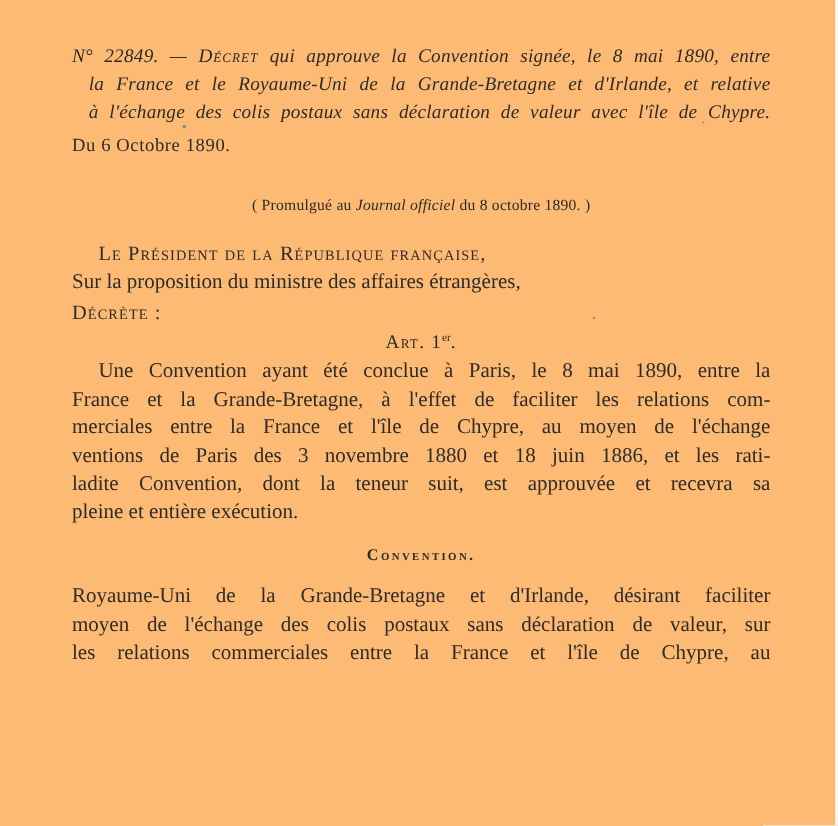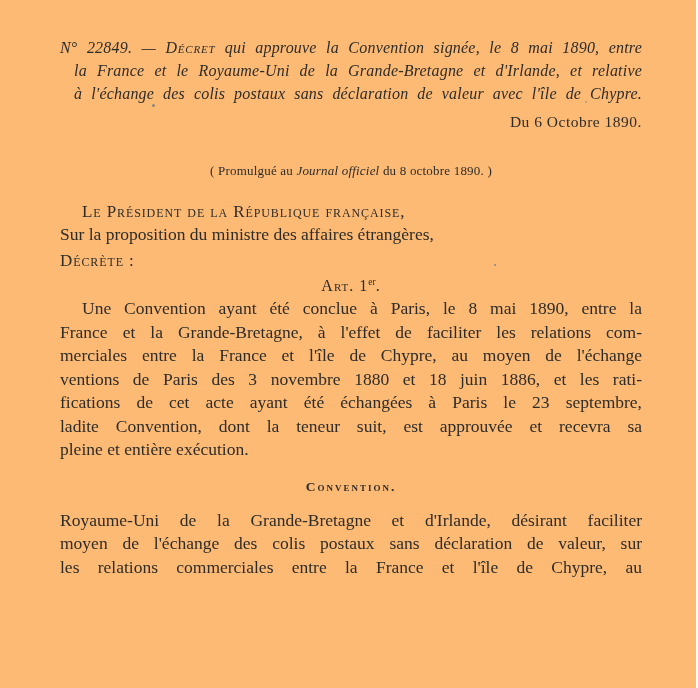--- a/index.html
+++ b/index.html
@@ -27,21 +27,21 @@
     font-size: 16px;
     line-height: 23px;
     letter-spacing: 0.2px;
   }
   .decree-heading .sc { letter-spacing: 0.8px; }
   .h-line.hang { padding-left: 14px; }
   .justify { text-align: justify; text-align-last: justify; }
 
   .date-line {
     margin-top: 7px;
-    text-align: right;
+    text-align: left;
     font-size: 15.5px;
     line-height: 20px;
     letter-spacing: 0.5px;
   }
   .promulgation {
     margin-top: 30px;
     text-align: center;
     font-size: 13px;
     line-height: 17px;
     letter-spacing: 0.2px;
@@ -126,21 +126,20 @@
 
   <div class="decrete-line">Décrète :</div>
 
   <div class="article-heading"><span class="sc">Art. 1</span><sup>er</sup><span>.</span></div>
 
   <div class="paragraph">
     <div class="line indent justify">Une Convention ayant été conclue à Paris, le 8 mai 1890, entre la</div>
     <div class="line justify">France et la Grande-Bretagne, à l'effet de faciliter les relations com-</div>
     <div class="line justify">merciales entre la France et l'île de Chypre, au moyen de l'échange</div>
     <div class="line justify">ventions de Paris des 3 novembre 1880 et 18 juin 1886, et les rati-</div>
-    <div class="line justify">fications de cet acte ayant été échangées à Paris le 23 septembre,</div>
     <div class="line justify">ladite Convention, dont la teneur suit, est approuvée et recevra sa</div>
     <div class="line">pleine et entière exécution.</div>
   </div>
 
   <div class="convention-heading">Convention.</div>
 
   <div class="paragraph second">
     <div class="line justify">Royaume-Uni de la Grande-Bretagne et d'Irlande, désirant faciliter</div>
     <div class="line justify">moyen de l'échange des colis postaux sans déclaration de valeur, sur</div>
     <div class="line justify">les relations commerciales entre la France et l'île de Chypre, au</div>

